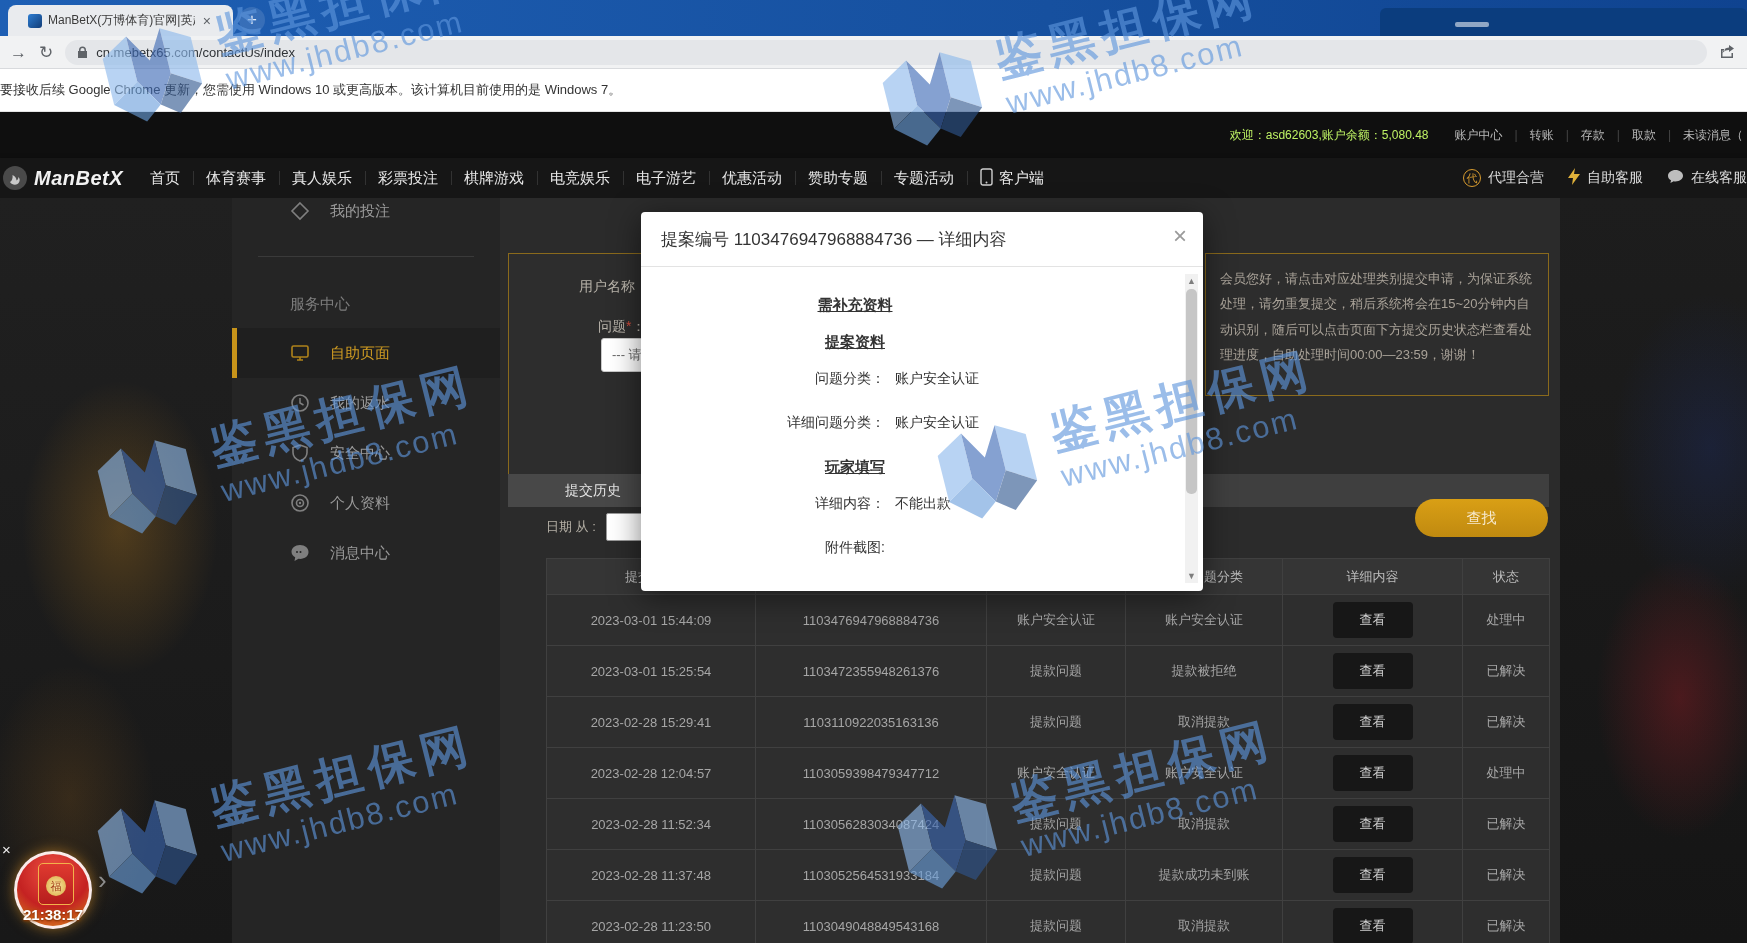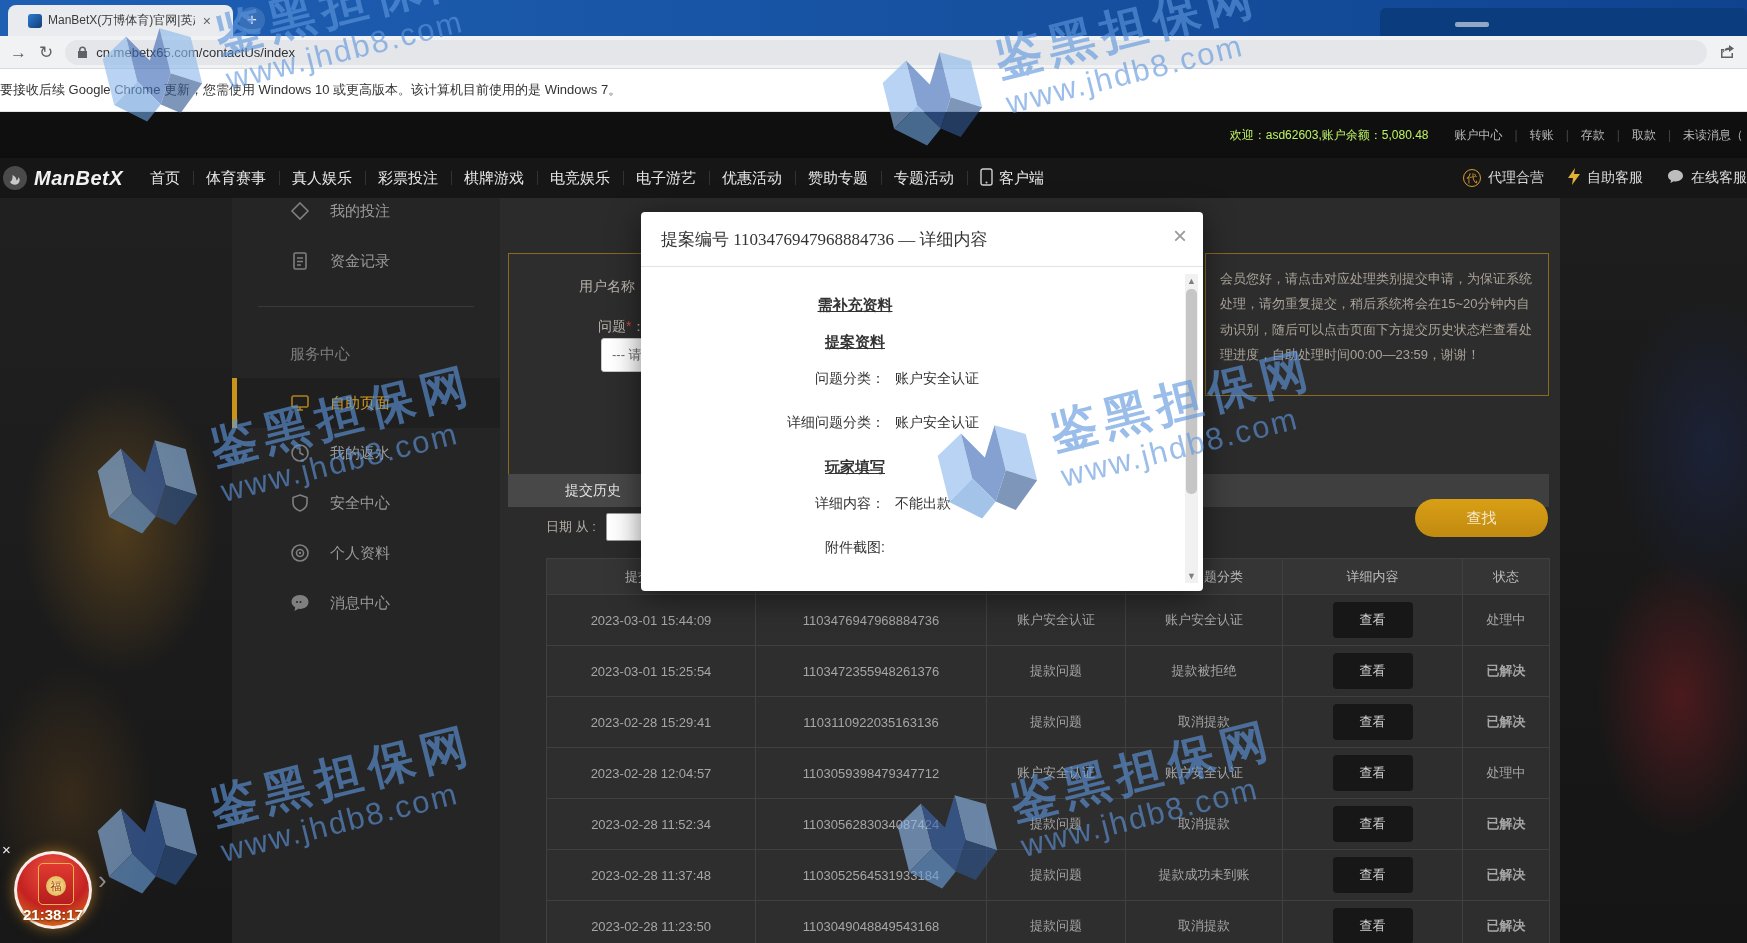--- a/index.html
+++ b/index.html
@@ -72,26 +72,26 @@
   .filter-row{position:absolute;left:46px;top:315px;display:flex;align-items:center;gap:10px;}
   .filter-row label{font-size:13px;color:#b5b0a6;}
   .date-input{width:118px;height:28px;background:#fff;border:1px solid #999;border-radius:2px;}
   .search-btn{position:absolute;right:12px;top:301px;width:133px;height:38px;border:none;border-radius:19px;background:linear-gradient(#d99f15,#c08a10);color:#f7ead0;font-size:15px;cursor:pointer;}
 
   table.hist{position:absolute;left:46px;top:360px;width:1003px;border-collapse:collapse;table-layout:fixed;background:#2e2e2e;}
   table.hist th{height:36px;background:#353535;font-weight:400;font-size:13px;color:#bdbdbd;border:1px solid #404040;}
   table.hist td{height:51px;font-size:13px;color:#a6a6a6;text-align:center;border:1px solid #404040;}
   .view-btn{background:#171717;color:#cfcfcf;border:none;border-radius:4px;padding:9px 27px;font-size:13px;cursor:pointer;}
   .st-pending{color:#a8831c;}
-  .st-resolved{color:#3c7a58;font-weight:bold;}
+  .st-resolved{color:#3c7a58;}
 
   
   .modal{position:absolute;z-index:40;left:641px;top:212px;width:562px;height:379px;background:#fff;border-radius:4px;box-shadow:0 6px 30px rgba(0,0,0,.5);}
   .m-head{position:relative;height:55px;border-bottom:1px solid #e3e3e3;display:flex;align-items:center;padding:0 20px;}
-  .m-title{font-size:17px;color:#333;font-family:Liberation Serif, serif;}
+  .m-title{font-size:17px;color:#333;}
   .m-close{position:absolute;right:16px;top:12px;font-size:24px;color:#9a9a9a;cursor:pointer;line-height:1;}
   .m-body{position:absolute;left:0;top:56px;right:22px;bottom:0;overflow:hidden;padding:14px 0 0 44px;}
   .m-heading{width:340px;text-align:center;font-size:15px;font-weight:700;color:#333;text-decoration:underline;margin:14px 0 18px 0;}
   .m-row{display:flex;margin:0 0 26px 0;font-size:14px;color:#333;}
   .m-label{width:200px;text-align:right;}
   .m-value{margin-left:10px;}
   .m-scroll{position:absolute;right:5px;top:62px;bottom:8px;width:13px;background:#f1f1f1;}
   .m-arrow{position:absolute;left:0;width:13px;text-align:center;font-size:9px;color:#7d7d7d;}
   .m-thumb{position:absolute;left:1px;top:15px;width:11px;height:205px;background:#c6c6c6;border-radius:5px;}
 
@@ -231,27 +231,20 @@
     <div class="left-hero"></div>
     <div class="right-hero"></div>
 
     <aside class="sidebar" id="sidebar">
         <div class="side-item first">
           <span class="sico"><svg width="20" height="20" viewBox="0 0 20 20">
               <polygon points="10,2 18,10 10,18 2,10" fill="none" stroke="#8f8f8f" stroke-width="1.6"></polygon>
             </svg></span>
           <span>我的投注</span>
         </div>
-        <div class="side-item">
-          <span class="sico"><svg width="20" height="20" viewBox="0 0 20 20">
-              <rect x="4" y="2" width="12" height="16" rx="1.5" fill="none" stroke="#8f8f8f" stroke-width="1.6"></rect>
-              <path d="M7 7h6M7 10.5h6M7 14h4" stroke="#8f8f8f" stroke-width="1.4"></path>
-            </svg></span>
-          <span>资金记录</span>
-        </div>
         <div class="side-divider"></div>
         <div class="side-label">服务中心</div>
         <div class="side-item active">
           <span class="sico"><svg width="20" height="20" viewBox="0 0 20 20">
               <rect x="2" y="3" width="16" height="11" rx="1.5" fill="none" stroke="#c8941a" stroke-width="1.6"></rect>
               <path d="M7 17h6M10 14v3" stroke="#c8941a" stroke-width="1.6"></path>
             </svg></span>
           <span>自助页面</span>
         </div>
         <div class="side-item">

